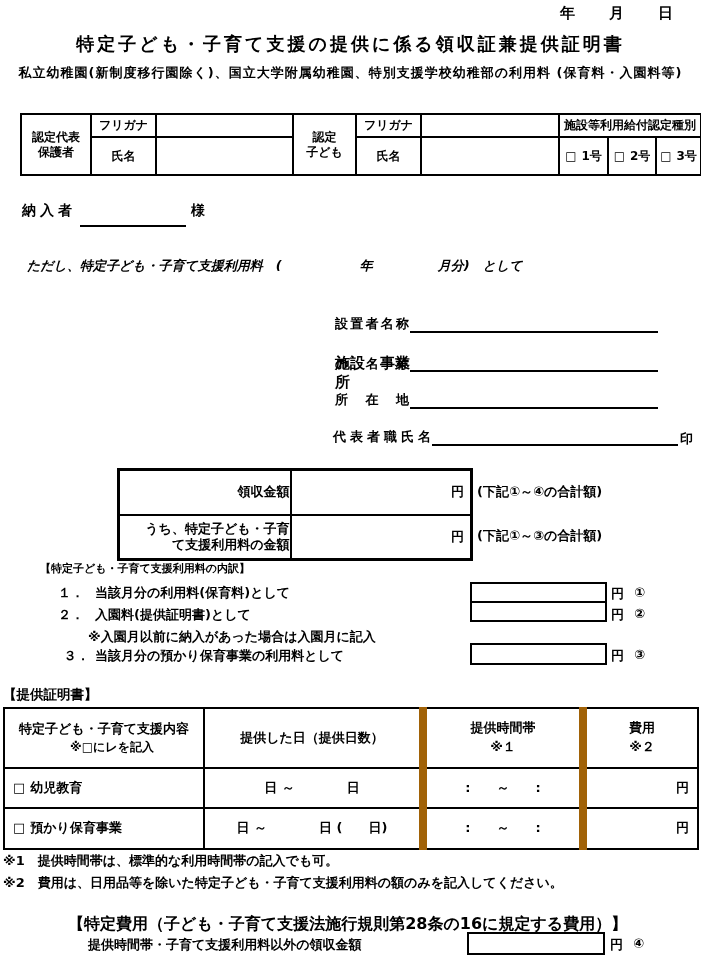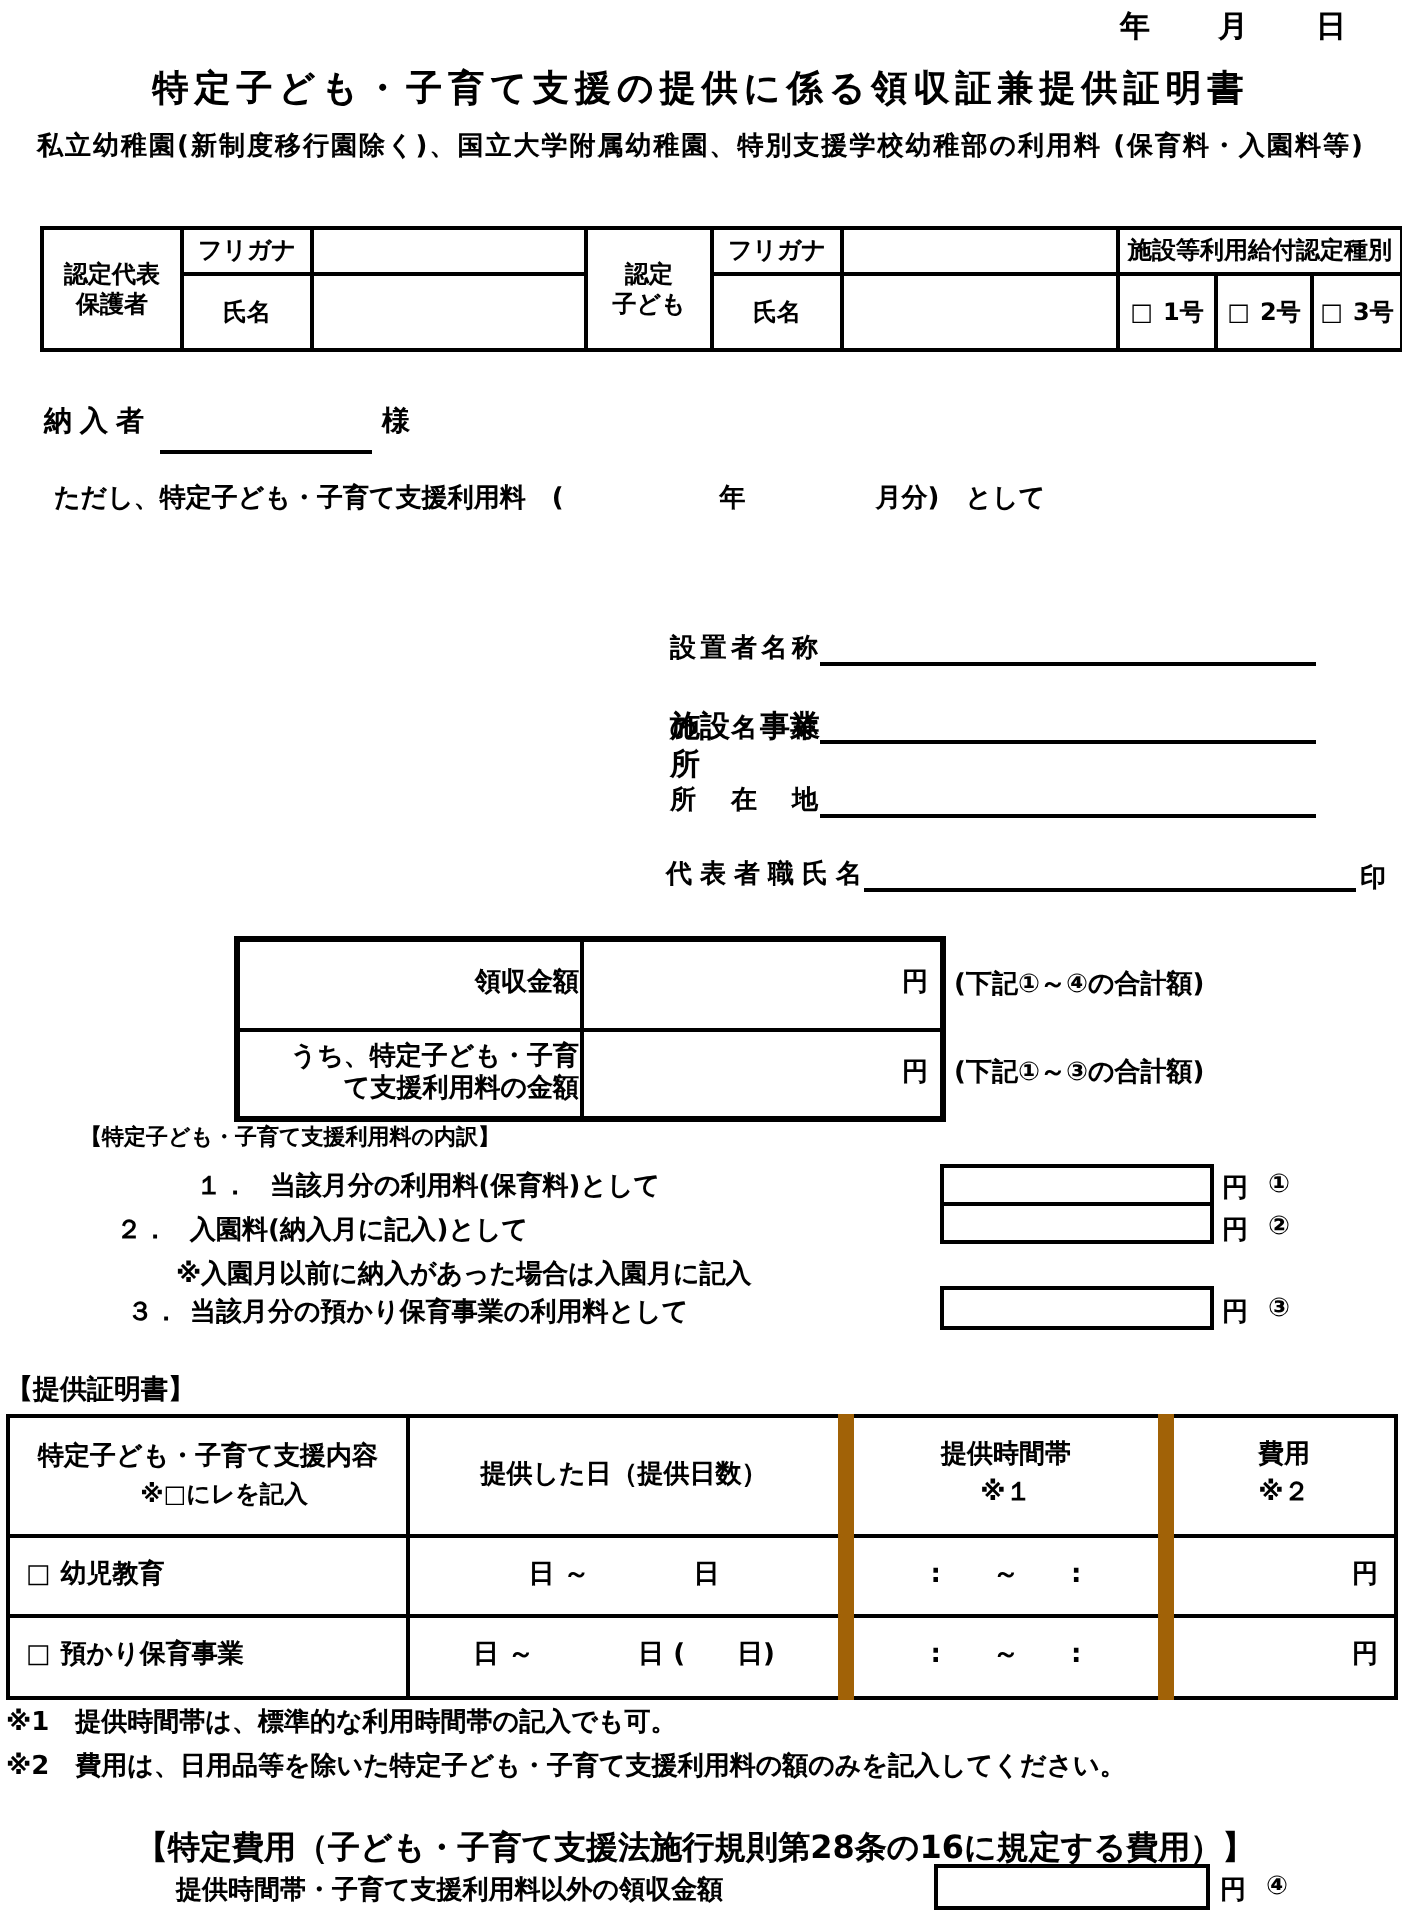--- a/index.html
+++ b/index.html
@@ -94,21 +94,21 @@
           <span class="cbx">□</span><span>3号</span>
         </td>
       </tr>
     </tbody>
   </table>
 
   <span class="abs jlabel" style="left:22px;top:202px;width:50px;font-size:14px;">納入者</span>
   <div class="abs uline" style="left:80px;top:210px;width:106px;height:17px;"></div>
   <span class="abs" style="left:191px;top:202px;font-size:14px;">様</span>
 
-  <div class="abs" style="left:27px;top:240px;font-size:13px;">ただし、特定子ども・子育て支援利用料　(　　　　　　年　　　　　月分)　として</div>
+  <div class="abs" style="left:27px;top:257px;font-size:13px;font-style:italic;">ただし、特定子ども・子育て支援利用料　(　　　　　　年　　　　　月分)　として</div>
 
   <span class="abs jlabel" style="left:335px;top:315px;width:74px;font-size:13px;">設置者名称</span>
   <div class="abs uline" style="left:410px;top:316px;width:248px;height:17px;"></div>
 
   <span class="abs jlabel" style="left:335px;top:354px;width:75px;font-size:15px;">施設・事業所</span>
   <span class="abs jlabel" style="left:335px;top:355px;width:74px;font-size:13px;">の名称</span>
   <div class="abs uline" style="left:410px;top:355px;width:248px;height:17px;"></div>
 
   <span class="abs jlabel" style="left:335px;top:391px;width:74px;font-size:13px;">所在地</span>
   <div class="abs uline" style="left:410px;top:392px;width:248px;height:17px;"></div>
@@ -140,25 +140,25 @@
           <span>円</span>
         </td>
       </tr>
     </tbody>
   </table>
   <span class="abs note13" style="left:477px;top:483px;">(下記①～④の合計額)</span>
   <span class="abs note13" style="left:477px;top:527px;">(下記①～③の合計額)</span>
 
   <div class="abs" style="left:40px;top:561px;font-size:11px;">【特定子ども・子育て支援利用料の内訳】</div>
 
-  <div class="abs bditem" style="left:58px;top:584px;margin-left:40px;">
+  <div class="abs bditem" style="left:58px;top:584px;">
     <span class="item-no">１．</span><span>当該月分の利用料(保育料)として</span>
   </div>
   <div class="abs bditem" style="left:58px;top:606px;">
-    <span class="item-no">２．</span><span>入園料(納入月に記入)として</span>
+    <span class="item-no">２．</span><span>入園料(提供証明書)として</span>
   </div>
   <div class="abs bditem" style="left:88px;top:628px;">※入園月以前に納入があった場合は入園月に記入</div>
   <div class="abs bditem" style="left:58px;top:647px;text-align:center;">
     <span class="item-no">３．</span><span>当該月分の預かり保育事業の利用料として</span>
   </div>
 
   <div class="amtbox" style="left:470px;top:582px;width:137px;height:21px;"></div>
   <div class="amtbox" style="left:470px;top:601px;width:137px;height:21px;"></div>
   <div class="amtbox" style="left:470px;top:643px;width:137px;height:22px;"></div>
 

